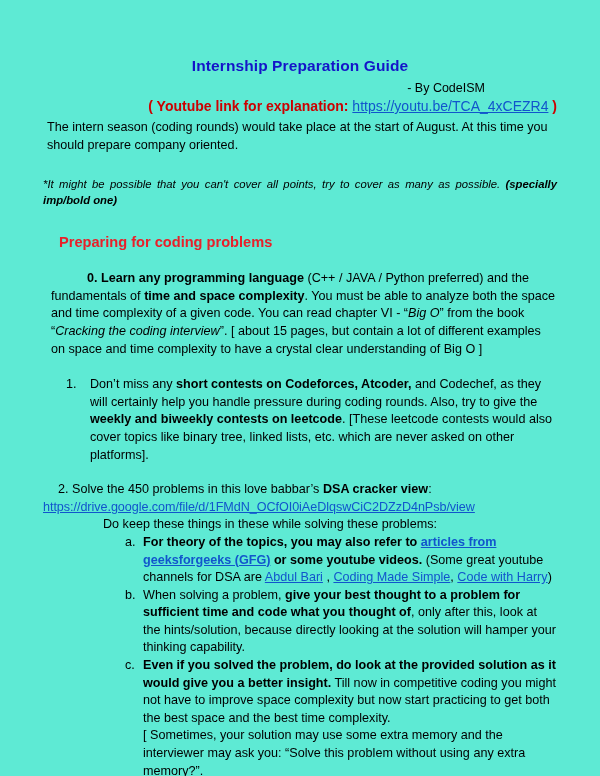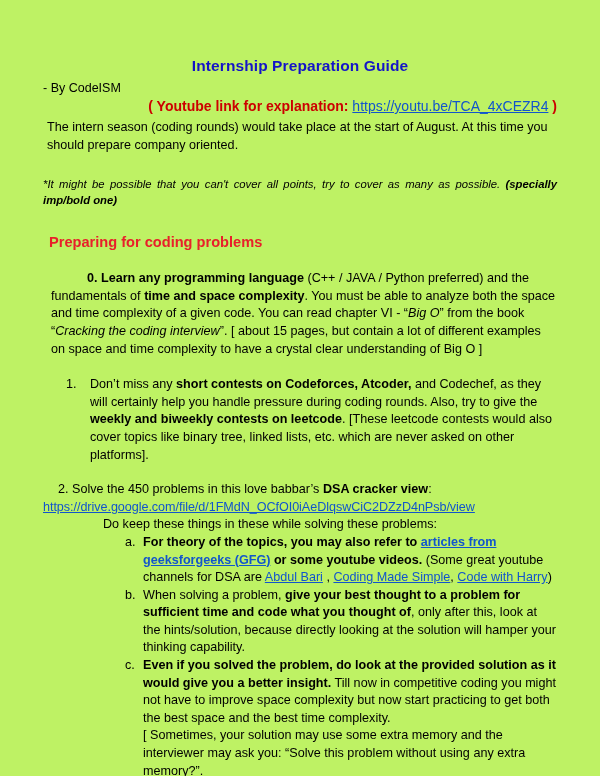--- a/index.html
+++ b/index.html
@@ -11,34 +11,35 @@
     width: 600px;
     height: 776px;
     font-family: "Liberation Sans", sans-serif;
     color: #000000;
     overflow: hidden;
   }
   .page {
     position: relative;
     width: 600px;
     height: 776px;
-    background: #bef264;
+    background: #5eead4;
     box-sizing: border-box;
     padding: 56px 43px 8px 43px;
   }
   .doc-title {
     text-align: center;
     font-size: 15.5px;
     font-weight: bold;
     color: #1414c8;
     line-height: 19px;
     margin: 0 0 5px 0;
     letter-spacing: 0.1px;
   }
   .byline {
+    text-align: right;
     font-size: 12.5px;
     line-height: 16px;
     margin: 0 72px 2px 0;
     color: #000000;
   }
   .yt-line {
     text-align: right;
     font-size: 14px;
     line-height: 17px;
     font-weight: bold;
@@ -66,21 +67,21 @@
     text-align: justify;
     margin: 22px 0 0 0;
     color: #000000;
   }
   .note b { font-weight: bold; font-style: italic; }
   .section-heading {
     color: #e8202a;
     font-size: 14.6px;
     font-weight: bold;
     line-height: 20px;
-    margin: 24px 0 0 6px;
+    margin: 24px 0 0 16px;
   }
   .item-zero {
     font-size: 12.6px;
     line-height: 17.6px;
     margin: 18px 0 0 8px;
     text-indent: 36px;
     color: #000000;
   }
   .ol-num {
     margin: 18px 0 0 0;

